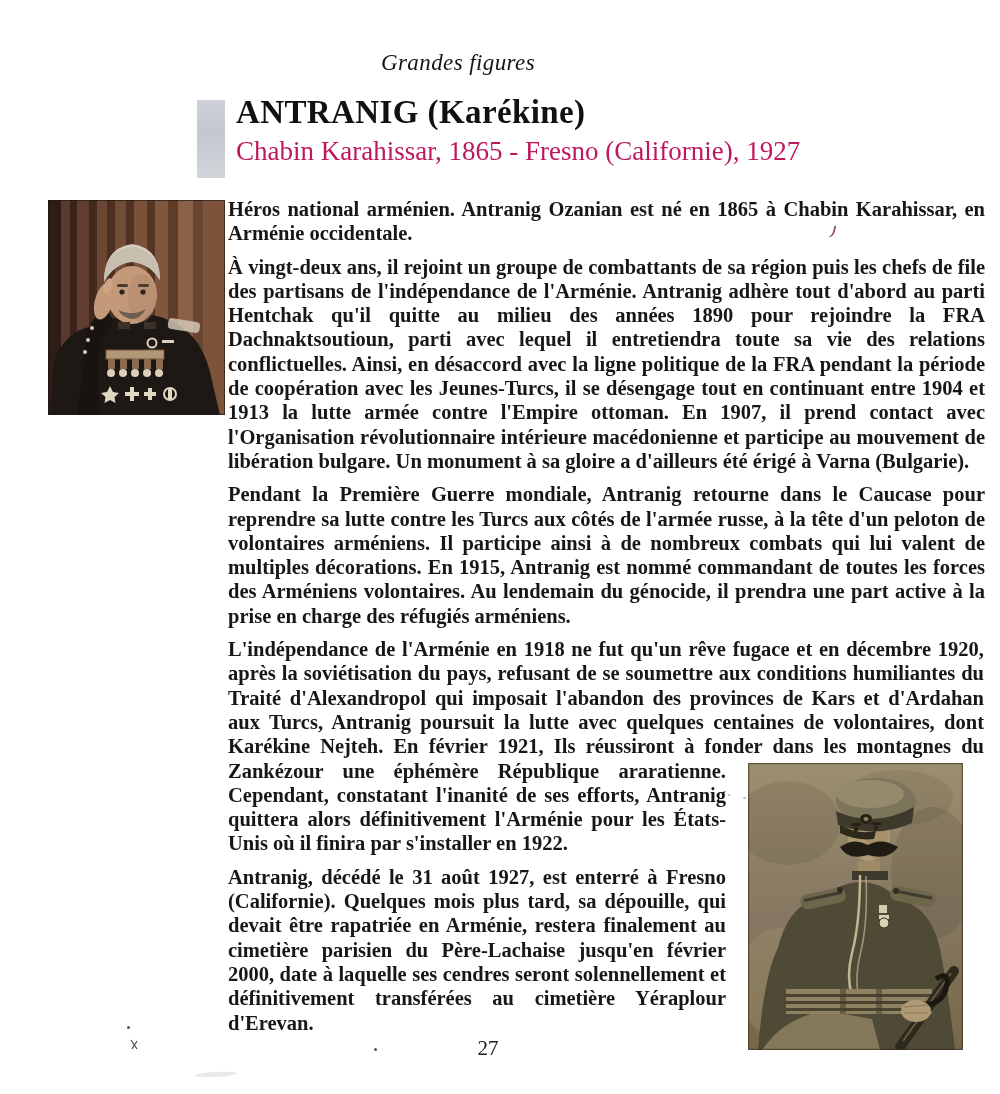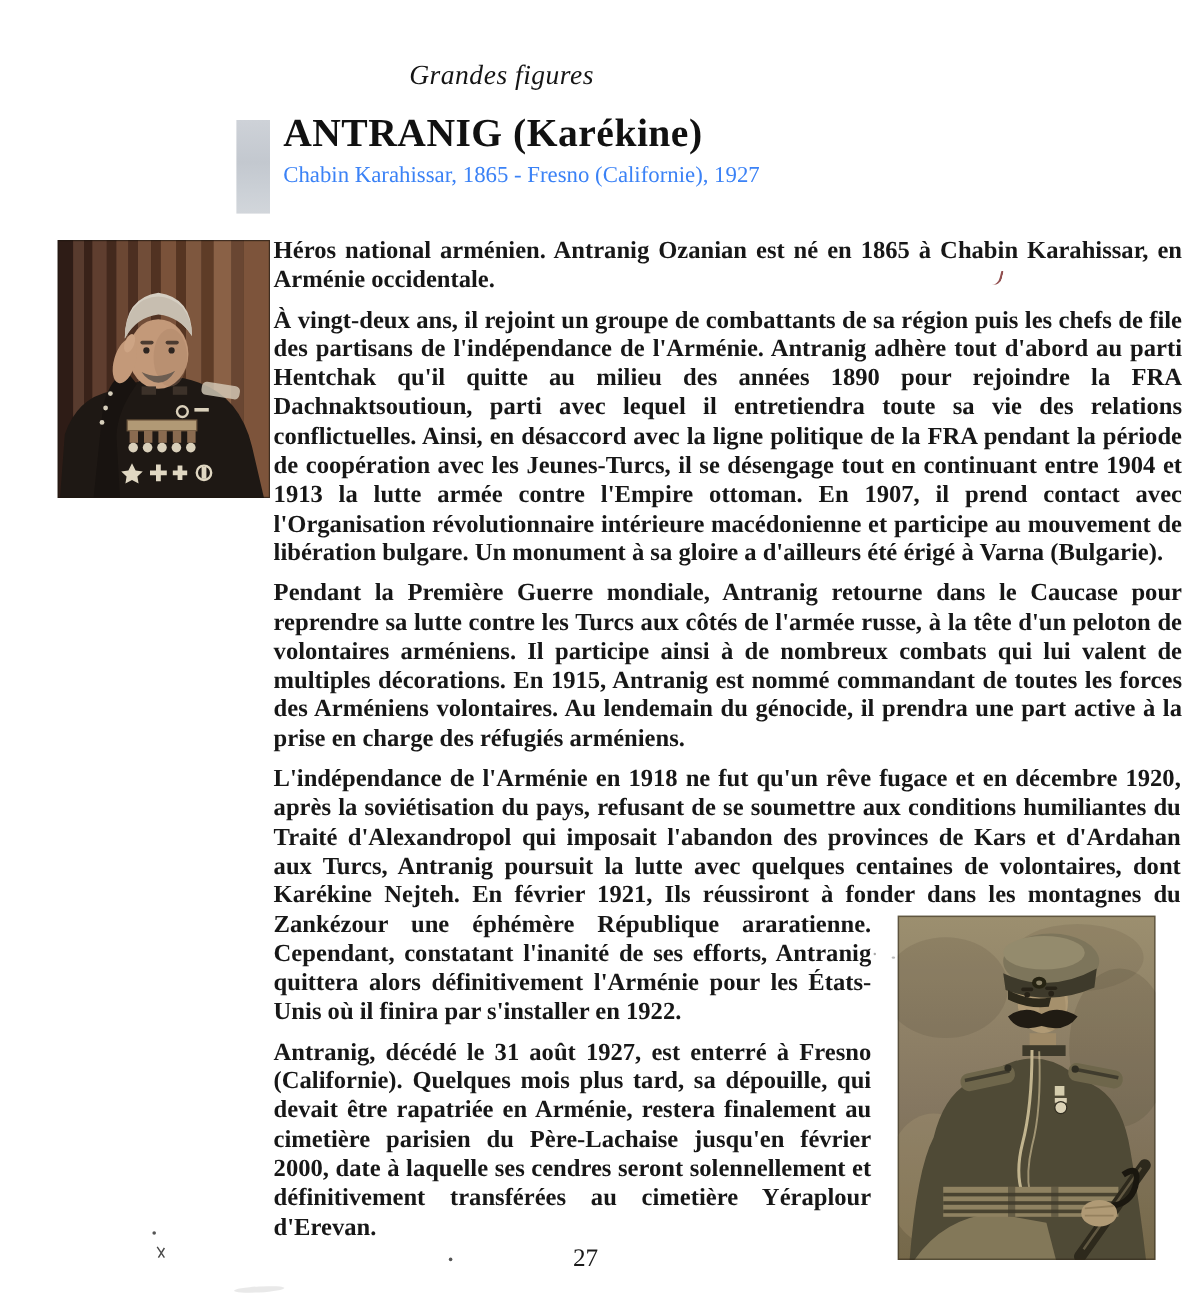--- a/index.html
+++ b/index.html
@@ -2,32 +2,32 @@
 <html><head>
 <meta charset="utf-8">
 <style>
   html,body{margin:0;padding:0;background:#ffffff;}
   .page{
     position:relative;width:1000px;height:1094px;background:#ffffff;
     font-family:"Liberation Serif","DejaVu Serif",serif;color:#1a1a1a;overflow:hidden;
   }
   .running-header{
     position:absolute;top:50px;left:0;width:836px;text-align:center;
-    font-style:italic;font-size:23px;letter-spacing:.4px;color:#151515;
+    font-style:italic;font-size:23px;letter-spacing:.4px;color:#151515;padding-left:40px;
   }
   .section-marker{
     position:absolute;left:197px;top:100px;width:28px;height:78px;
     background:linear-gradient(180deg,#ced2d8 0%,#c3c8cf 45%,#cbd0d6 75%,#d2d6db 100%);
   }
   .entry-title{
     position:absolute;left:236px;top:94px;font-size:33px;font-weight:bold;
     letter-spacing:.4px;color:#111;white-space:nowrap;
   }
   .entry-subtitle{
-    position:absolute;left:236px;top:136px;font-size:19px;color:#3b82f6;white-space:nowrap;
+    position:absolute;left:236px;top:136px;font-size:27px;color:#be185d;white-space:nowrap;
   }
   .photo-left{
     position:absolute;left:48px;top:200px;width:177px;height:215px;
     filter:blur(.5px) contrast(.97);
   }
   .body-col{
     position:absolute;left:228px;top:197px;width:757px;
     font-size:20.5px;line-height:24.3px;text-align:justify;color:#171717;font-weight:bold;
   }
   .body-col p{margin:0 0 9px 0;}

